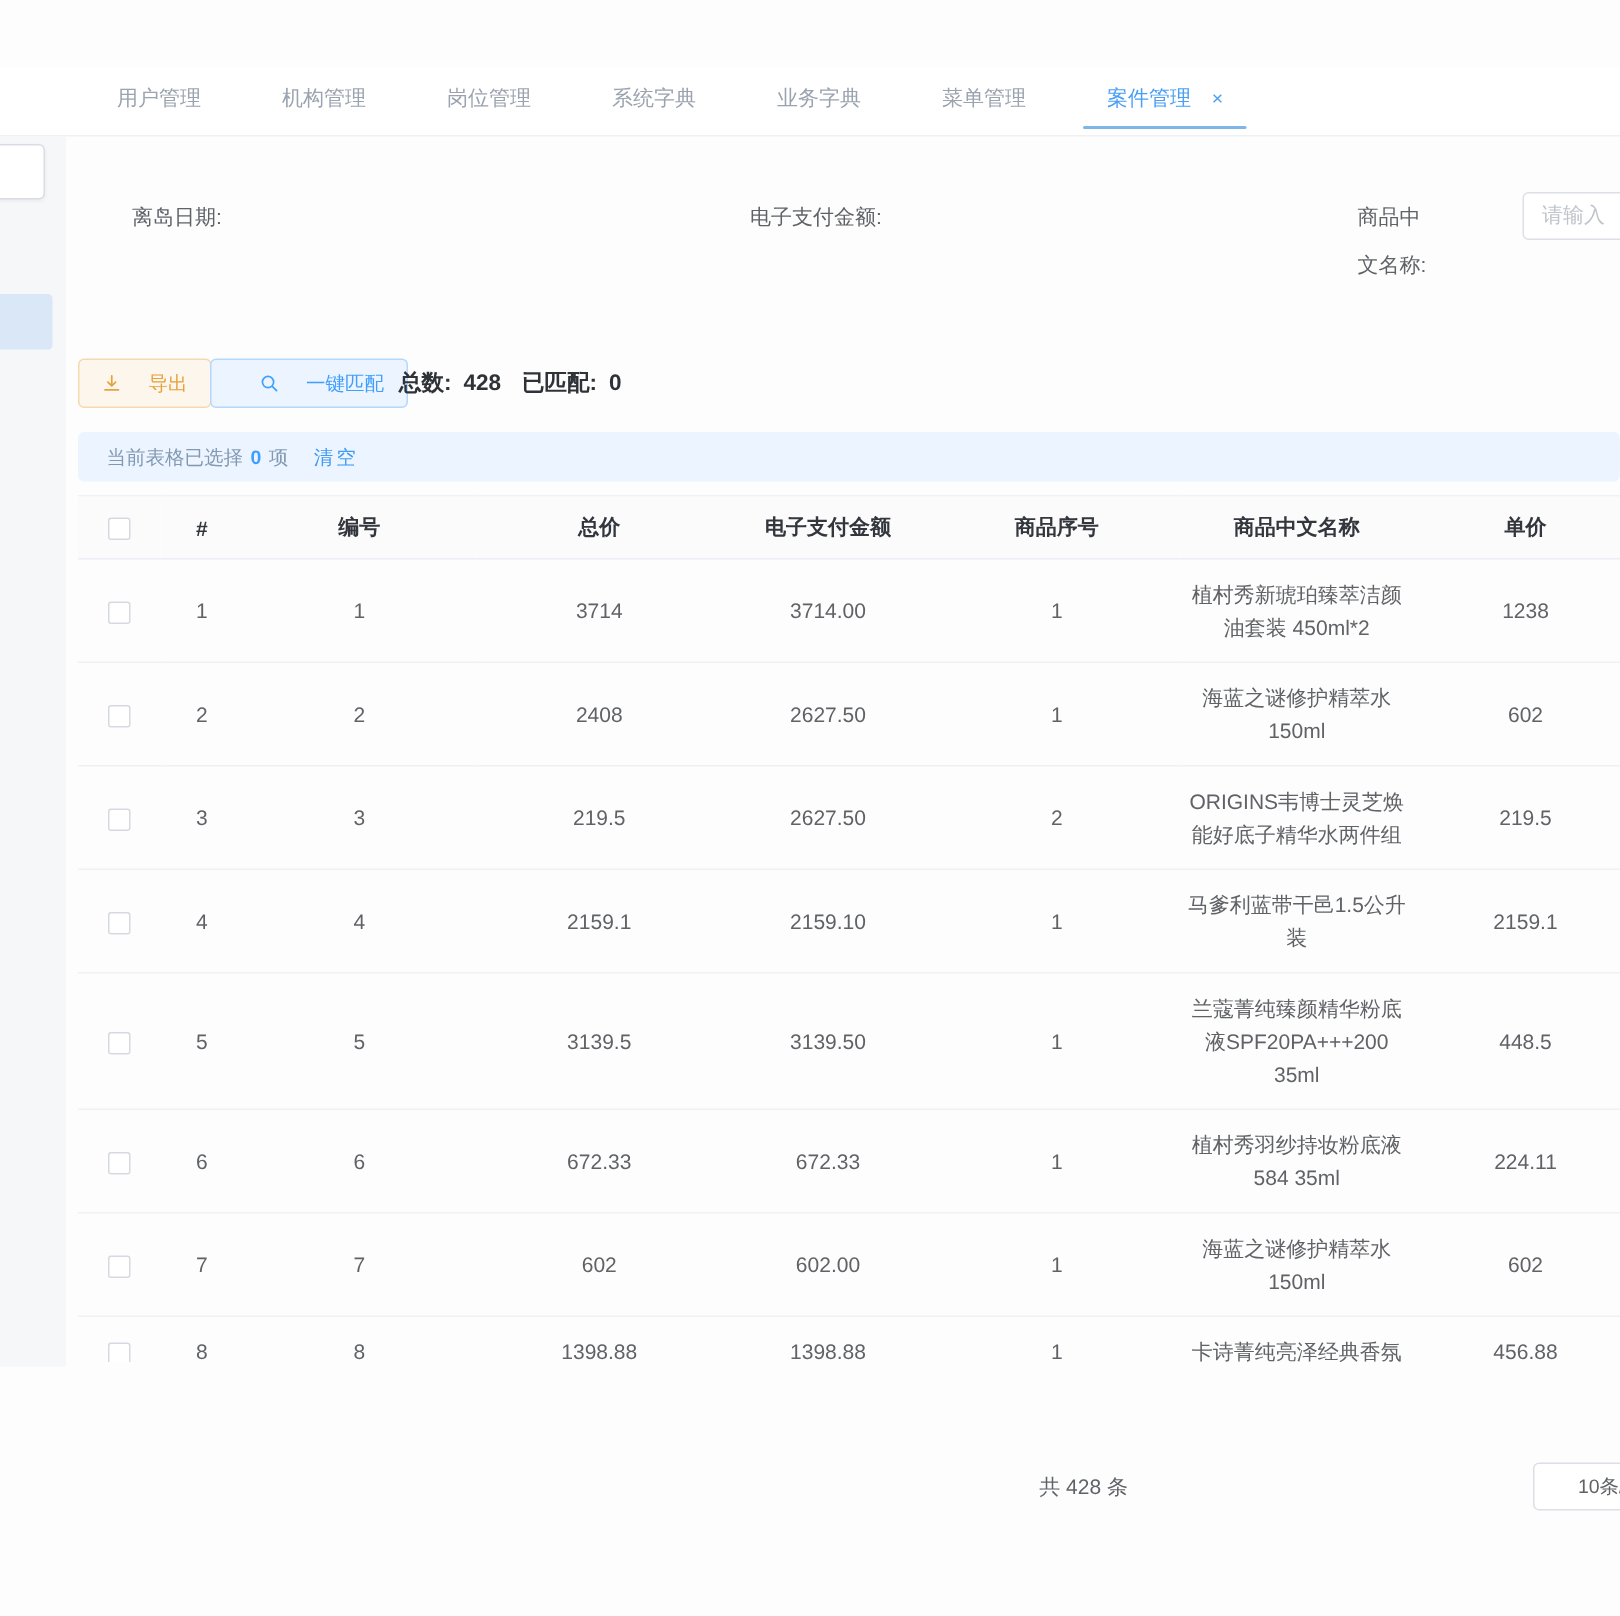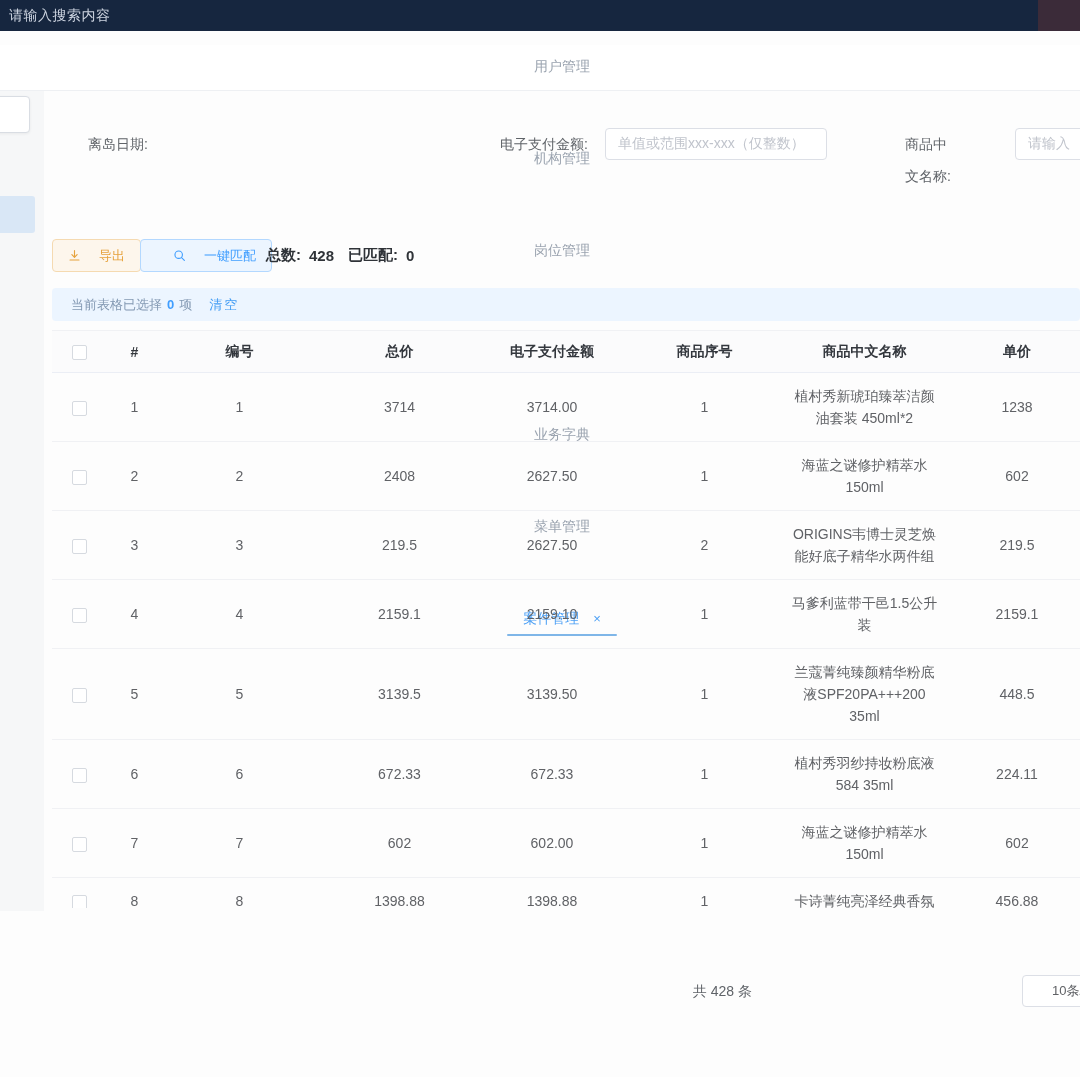--- a/index.html
+++ b/index.html
@@ -8,22 +8,22 @@
   .canvas { position:relative; width:1080px; height:1077px; background:#fdfdfd; }
 
   
   .topbar { position:absolute; left:0; top:0; width:1080px; height:31px;
     background:#16263f; display:flex; align-items:center; }
   .topbar-search { color:#cdd4e0; font-size:14px; padding-left:9px; letter-spacing:.5px; }
   .topbar-right { position:absolute; right:0; top:0; width:42px; height:31px; background:#3b2b39; }
 
   
   .tabbar { position:absolute; left:0; top:45px; width:1080px; height:46px;
-    background:#fff; border-bottom:1px solid #eef0f3; display:flex; align-items:center;
-    padding-left:44px; gap:50px;flex-direction:column; }
+    background:#fff; border-bottom:1px solid #eef0f3; display:flex; align-items:flex-end;
+    padding-left:76px; gap:50px; }
   .tab { position:relative; font-size:14px; color:#9aa3af; height:46px; line-height:42px;
     cursor:pointer; white-space:nowrap; padding:0 2px; }
   .tab.active { color:#4a9ff5; }
   .tab.active::after { content:""; position:absolute; left:-14px; right:-14px; bottom:4px;
     height:2px; background:#7fb6e8; border-radius:1px; }
   .tab .close { margin-left:10px; color:#4a9ff5; font-size:13px; }
 
   
   .left-strip { position:absolute; left:0; top:91px; width:44px; height:820px; background:#f6f7f8; }
   .corner-box { position:absolute; left:-6px; top:96px; width:36px; height:37px; background:#fff;
@@ -77,24 +77,20 @@
     border:1px solid #dcdfe6; border-radius:4px; font-size:13px; color:#606266;
     display:flex; align-items:center; justify-content:center; }
 
   svg { display:block; }
 </style>
 </head>
 <body>
 
 <div class="canvas">
 
-  <div class="topbar">
-    <div class="topbar-search">请输入搜索内容</div>
-    <div class="topbar-right"></div>
-  </div>
 
   <div class="tabbar" id="tabbar">
     <div class="tab">
       <span class="tab-label">用户管理</span>
     </div>
 
     <div class="tab">
       <span class="tab-label">机构管理</span>
     </div>
 
@@ -120,21 +116,20 @@
   </div>
 
   <div class="left-strip"></div>
   <div class="corner-box"></div>
   <div class="blue-patch"></div>
 
   <div class="filters">
     <div class="f-label" style="left:88px;">离岛日期:</div>
 
     <div class="f-label" style="left:500px;">电子支付金额:</div>
-    <div class="f-input amount-input">单值或范围xxx-xxx（仅整数）</div>
 
     <div class="f-label" style="left:905px;">商品中文名称:</div>
     <div class="f-input name-input">请输入</div>
   </div>
 
   <div class="btn btn-export">
     <span class="icon">
       <svg width="13" height="13" viewBox="0 0 16 16">
           <path d="M8 2v8M4.8 7l3.2 3.2L11.2 7" fill="none" stroke="#e6a23c" stroke-width="1.4" stroke-linecap="round" stroke-linejoin="round"></path>
           <path d="M2.5 13.5h11" stroke="#e6a23c" stroke-width="1.4" stroke-linecap="round"></path>

